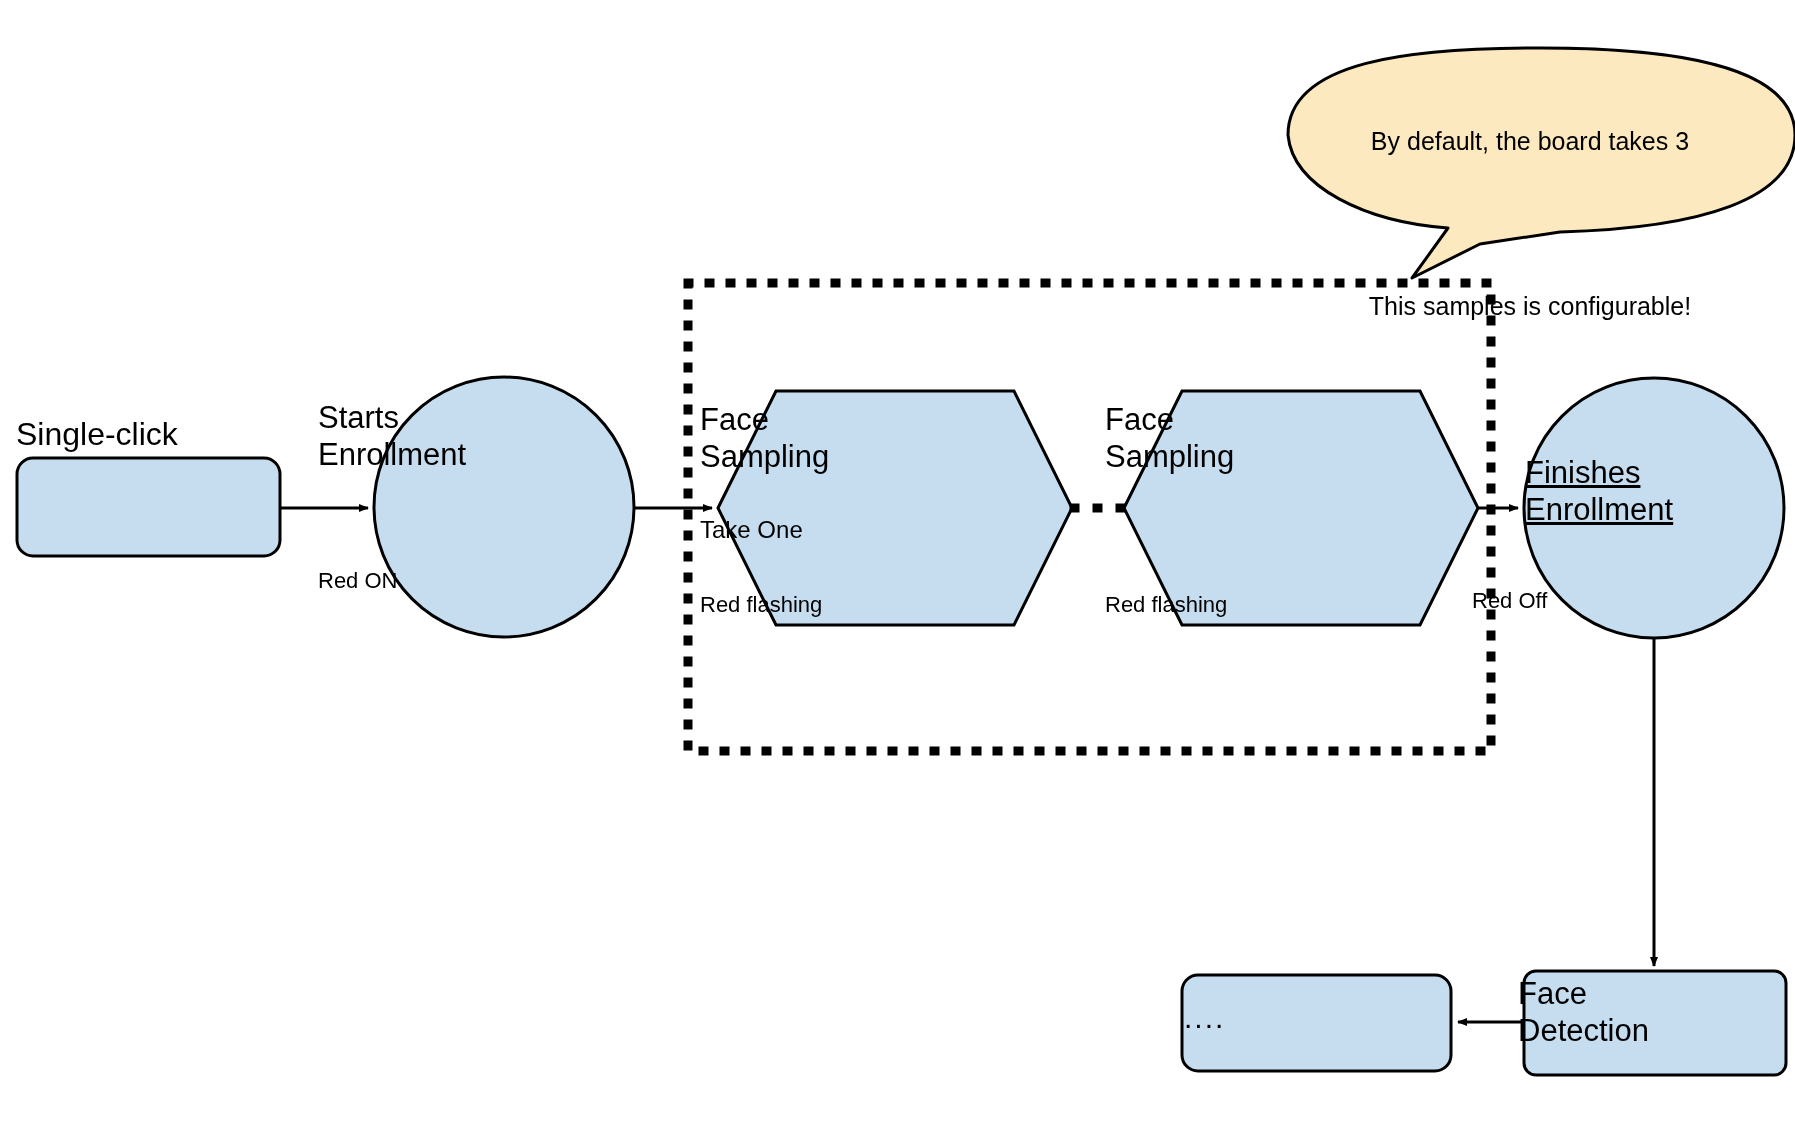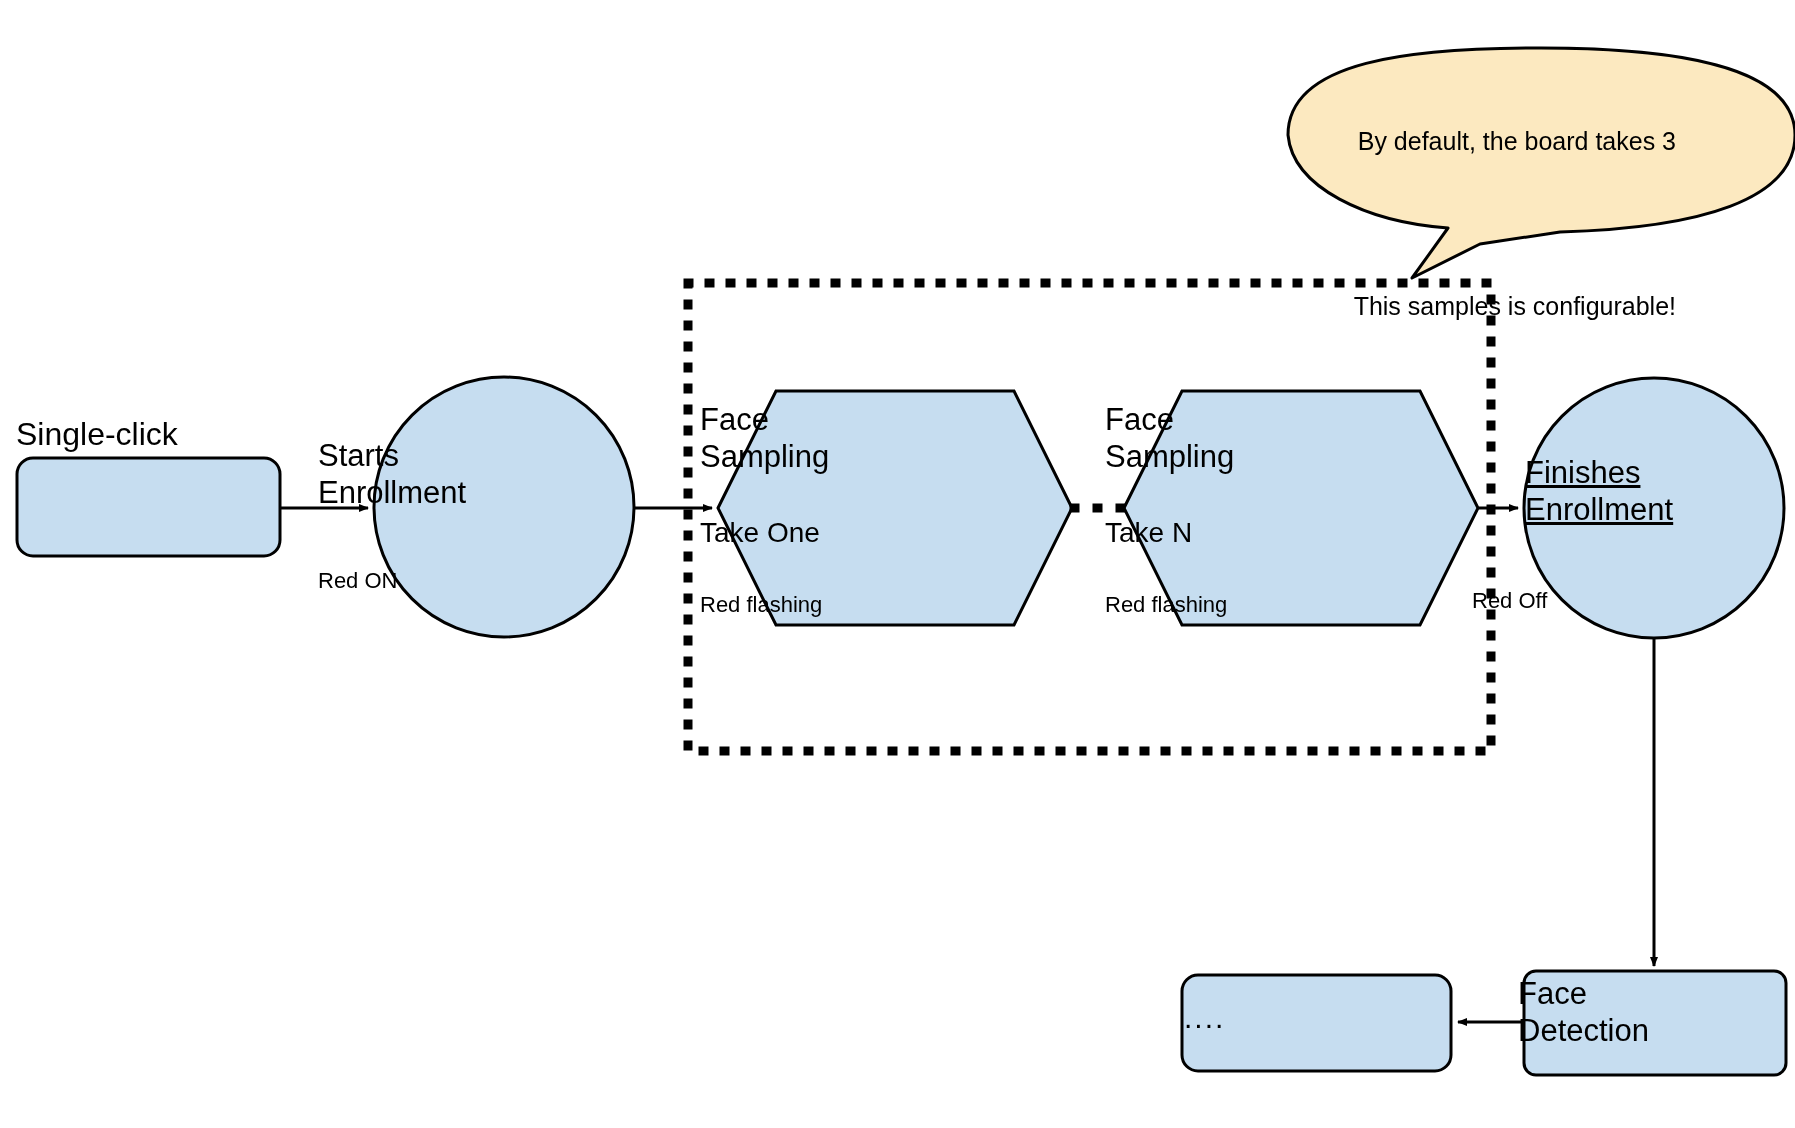--- a/index.html
+++ b/index.html
@@ -28,30 +28,30 @@
 
   
   .node-label {
     position: absolute;
     text-align: left;
     line-height: 1.18;
     pointer-events: none;
     white-space: pre-line;
   }
   .title-lg   { font-size: 31px; }
-  .title-md   { font-size: 28px; }
+  .title-md   { font-size: 24px; }
   .sub-sm     { font-size: 22px; }
   .callout-tx { font-size: 25px; line-height: 1.32; }
 
   
   .t-single-click {
     left: 16px; top: 416px; width: 258px; font-size: 32px;
   }
   .t-starts-title {
-    left: 318px; top: 438px; width: 258px;
+    left: 318px; top: 400px; width: 258px;
   }
   .t-starts-sub {
     left: 318px; top: 568px; width: 258px;
   }
   .t-hex1-title {
     left: 700px; top: 402px; width: 320px;
   }
   .t-hex1-take {
     left: 700px; top: 516px; width: 320px;
   }
@@ -74,21 +74,21 @@
     left: 1472px; top: 588px; width: 258px;
   }
   .t-facedet {
     left: 1518px; top: 976px; width: 258px;
   }
   .t-ellipsis-box {
     left: 1184px; top: 1000px; width: 270px; font-size: 30px;
     letter-spacing: 2px;
   }
   .t-callout {
-    left: 1316px; top: 92px; width: 360px; text-align: right;
+    left: 1350px; top: 92px; width: 360px; text-align: center;
   }
 </style>
 </head>
 <body>
 
 <div id="canvas">
 
   <svg id="vector-layer" viewBox="0 0 1795 1128">
     <defs>
       <marker id="arrowhead" markerWidth="12" markerHeight="12" refX="9" refY="4" orient="auto" markerUnits="userSpaceOnUse">
@@ -138,21 +138,20 @@
 Enrollment</div>
   <div class="node-label sub-sm t-starts-sub">Red ON</div>
 
   <div class="node-label title-lg t-hex1-title">Face
 Sampling</div>
   <div class="node-label title-md t-hex1-take">Take One</div>
   <div class="node-label sub-sm t-hex1-sub">Red flashing</div>
 
   <div class="node-label title-lg t-hex2-title">Face
 Sampling</div>
-  <div class="node-label title-md t-hex2-take">Take N</div>
   <div class="node-label sub-sm t-hex2-sub">Red flashing</div>
 
   <div class="node-label title-lg t-finishes-title">Finishes
 Enrollment</div>
   <div class="node-label sub-sm t-finishes-sub">Red Off</div>
 
   <div class="node-label title-lg t-facedet">Face
 Detection</div>
 
   <div class="node-label t-ellipsis-box">....</div>

